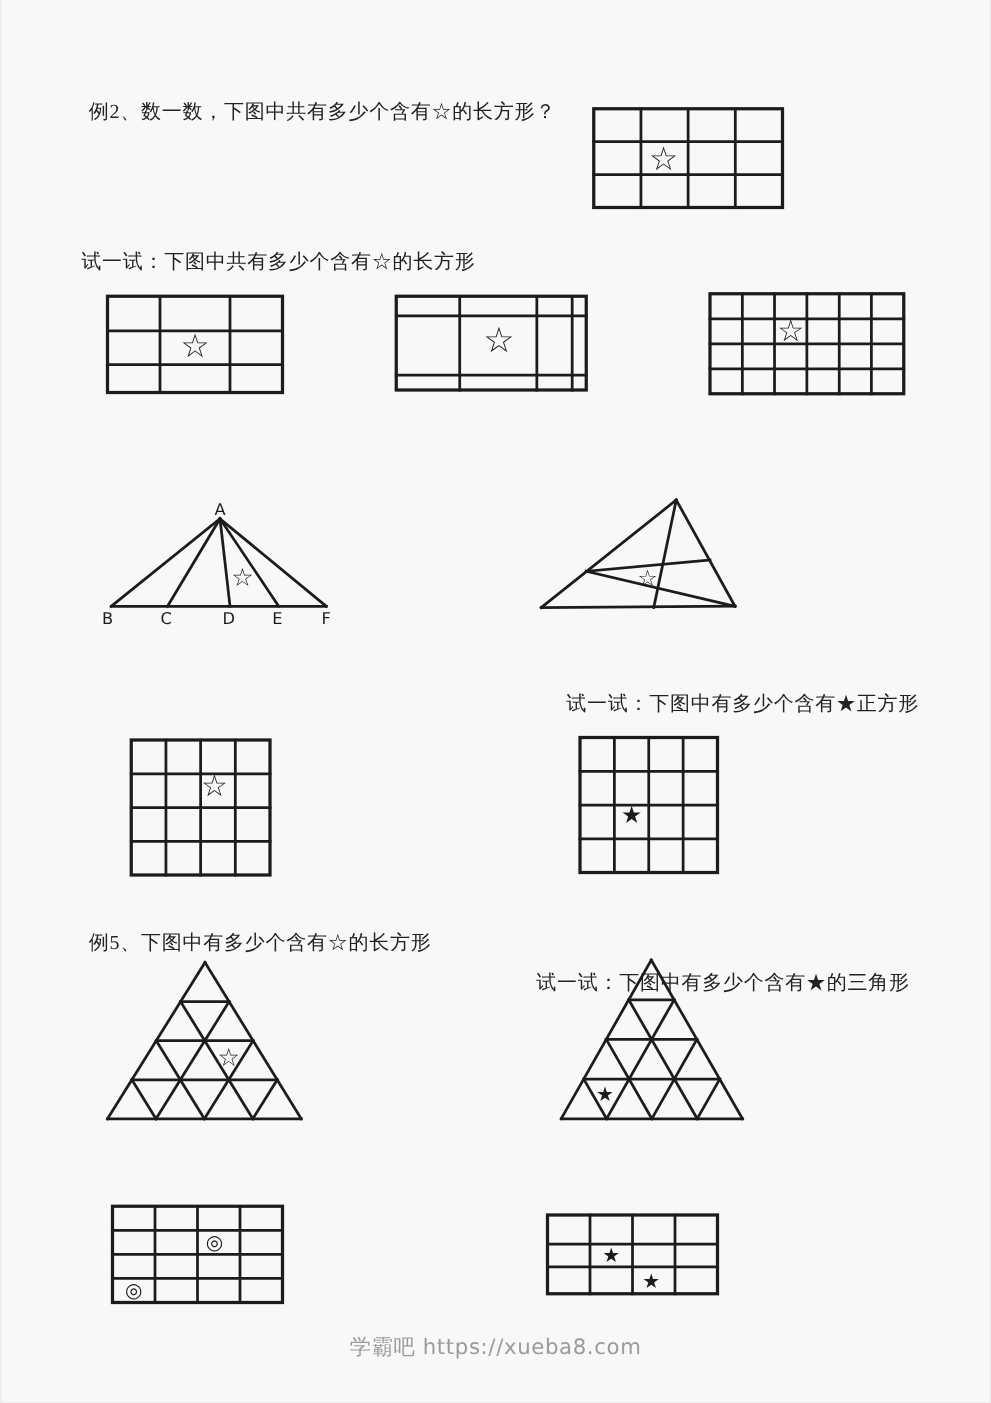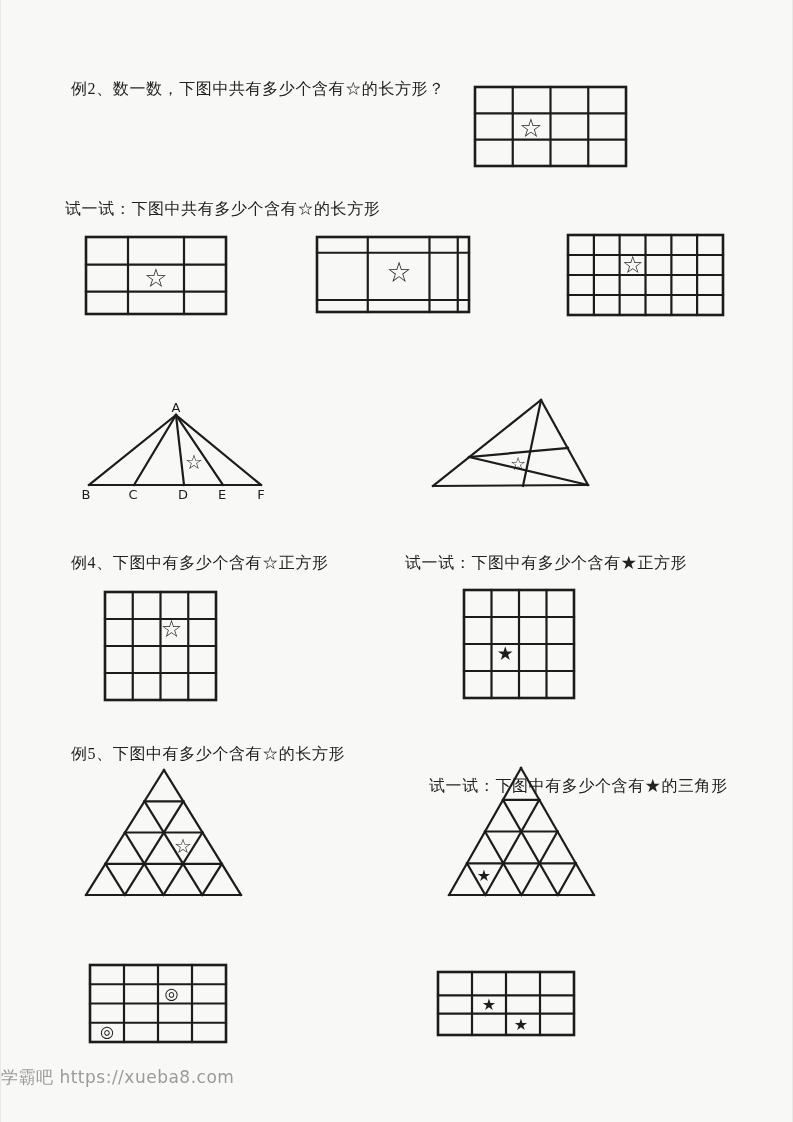--- a/index.html
+++ b/index.html
@@ -26,36 +26,36 @@
     fill:#1c1c1c;
   }
   .mark{
     fill:#1c1c1c;
     font-family:"DejaVu Sans","Liberation Sans",sans-serif;
     font-weight:bold;
   }
   .footer{
     position:absolute;
     left:0;top:1066px;width:100%;
+    text-align:center;
     font-family:"DejaVu Sans","Liberation Sans",sans-serif;
     font-size:17px;
     color:#9b9b9b;
     letter-spacing:0.5px;
   }
 </style>
 </head>
 <body>
 
 <div class="page">
 
   <div class="t" style="left:70px;top:79px">例2、数一数，下图中共有多少个含有☆的长方形？</div>
   <div class="t" style="left:64px;top:199px">试一试：下图中共有多少个含有☆的长方形</div>
 
-  <div class="t" style="left:70px;top:553px">例4、下图中有多少个含有☆正方形</div>
-  <div class="t" style="left:404px;top:553px">试一试：下图中有多少个含有★正方形</div>
+  <div class="t" style="left:452px;top:553px">试一试：下图中有多少个含有★正方形</div>
 
   <div class="t" style="left:70px;top:744px">例5、下图中有多少个含有☆的长方形</div>
   <div class="t" style="left:428px;top:776px">试一试：下图中有多少个含有★的三角形</div>
 
 
   <div id="figures">
       <svg width="159" height="87" viewBox="-4 -4 159 87" class="fig" style="left: 470px; top: 83px;">
         <rect x="0" y="0" width="151" height="79" fill="none" stroke="#1c1c1c" stroke-width="2.6"></rect>
         <line x1="37.75" y1="0" x2="37.75" y2="79" stroke="#1c1c1c" stroke-width="2.2" stroke-linecap="square"></line>
         <line x1="75.5" y1="0" x2="75.5" y2="79" stroke="#1c1c1c" stroke-width="2.2" stroke-linecap="square"></line>

